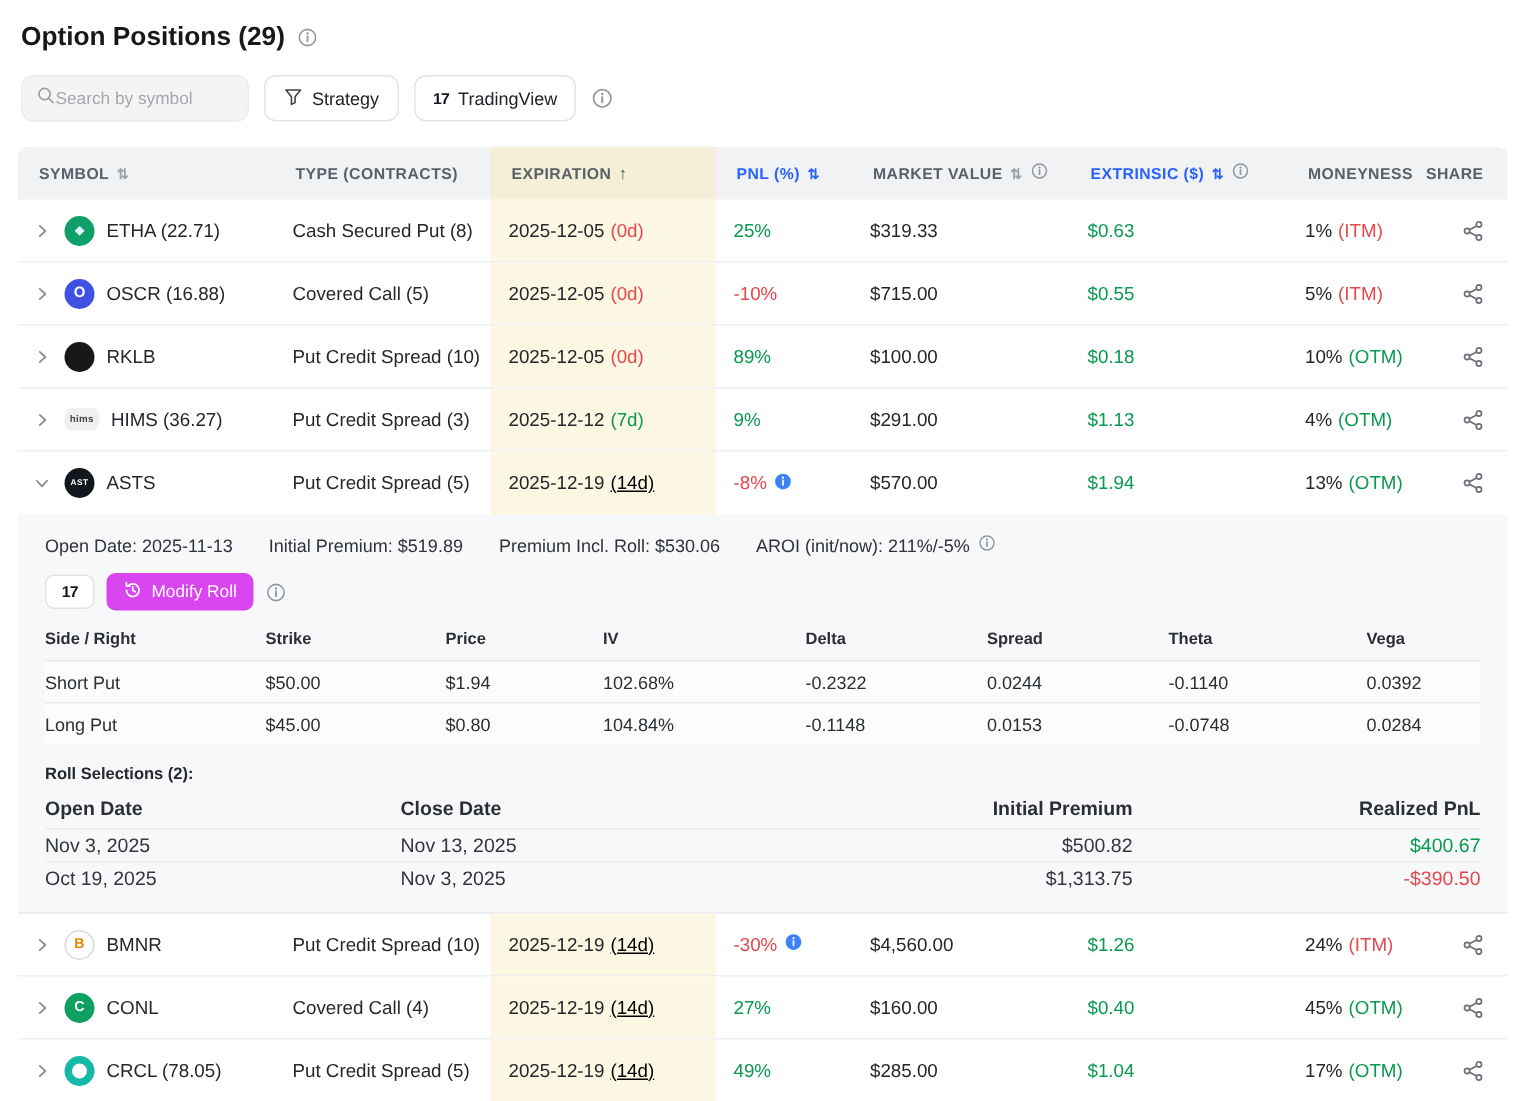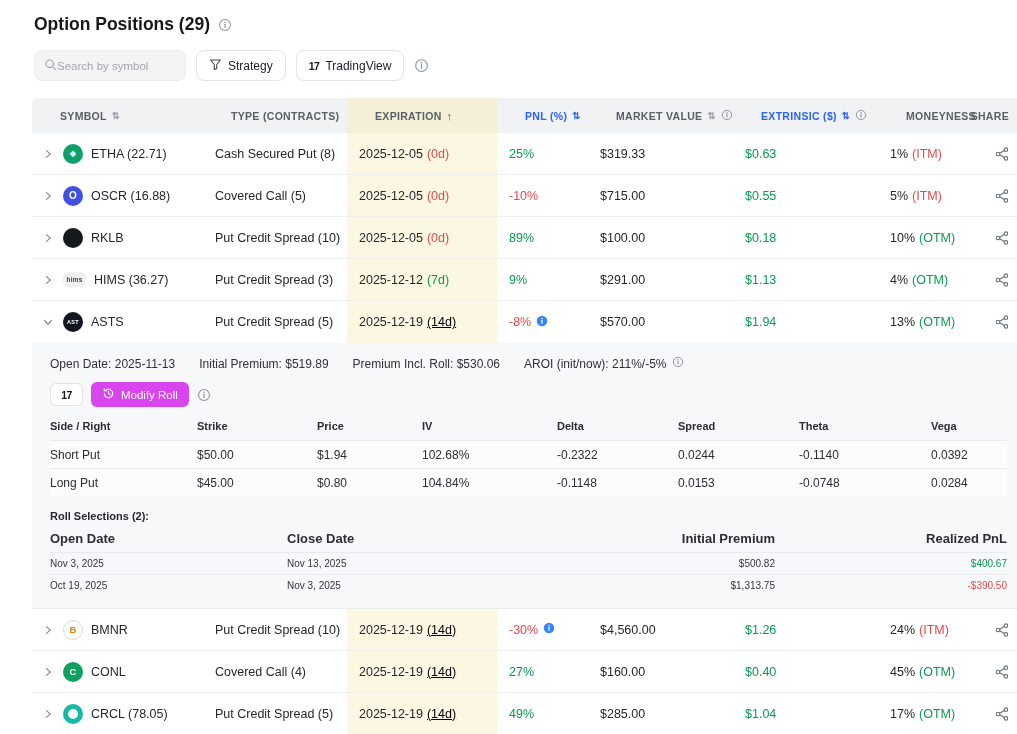--- a/index.html
+++ b/index.html
@@ -1,18 +1,18 @@
 <!DOCTYPE html>
 <html><head>
 <meta charset="utf-8">
 <style>
   * { box-sizing: border-box; margin: 0; padding: 0; }
   html,body { width:1017px; height:734px; overflow:hidden; background:#fff;
     font-family:"Liberation Sans", sans-serif; color:#202328; }
-  .page { padding:12px 12px 0;margin-left:20px; }
+  .page { padding:12px 12px 0; }
 
   
   .title-row { display:flex; align-items:center; gap:8px; margin:2px 0 0 2px; }
   .title { font-size:17.5px; font-weight:700; color:#16181b; }
 
   
   .toolbar { display:flex; align-items:center; gap:10px; margin:15px 0 17px 2px; }
   .search-box { width:152px; height:31px; background:#f4f4f5; border:1px solid #ececee;
     border-radius:8px; display:flex; align-items:center; gap:0; padding:0 9px; }
   .search-box input { border:0; outline:0; background:transparent; font-family:inherit;
@@ -22,21 +22,21 @@
     display:inline-flex; align-items:center; gap:6px; padding:0 12px; font-family:inherit;
     font-size:12px; color:#202328; cursor:pointer; }
   .tv-logo { font-weight:700; font-size:10.5px; color:#131722; letter-spacing:-0.5px; }
   .iconbtn { background:none; border:0; display:inline-flex; align-items:center; cursor:pointer; padding:0; }
 
   
   .table { width:993px; }
   .grid8 { display:grid; grid-template-columns:171px 144px 150px 91px 145px 145px 100px 47px; }
   .thead { background:#f1f2f4; height:35px; align-items:center; font-size:10.5px;
     font-weight:600; color:#596068; letter-spacing:.03em; border-radius:6px 6px 0 0; }
-  .hcell { padding-left:28px; display:flex; align-items:center; gap:5px; height:100%; }
+  .hcell { padding-left:14px; display:flex; align-items:center; gap:5px; height:100%; }
   .hcell.right { justify-content:flex-end; padding-right:16px; }
   .hcell.exp { background:#f5efd8; }
   .hcell.blue { color:#2962ff; }
   .sort { font-size:9.5px; color:#9aa0a8; }
   .hcell.blue .sort { color:#2962ff; }
   .sort-asc { font-size:11px; color:#4b5159; font-weight:400; }
 
   .trow { height:42px; align-items:center; border-bottom:1px solid #edeff1;
     font-size:12.5px; color:#25272c; cursor:pointer; }
   .cell { padding-left:12px; }
@@ -74,21 +74,21 @@
   .legs-grid { display:grid; grid-template-columns:147px 120px 105px 135px 121px 121px 132px 1fr; }
   .legs-head { font-size:11px; font-weight:700; color:#2b2e33; padding:13px 0 8px; }
   .legs-row { height:28px; align-items:center; font-size:12px; color:#2b2e33;
     border-top:1px solid #e7e9ec; background:#fbfcfc; }
   .legs-row:last-of-type { border-bottom:1px solid #e7e9ec; }
 
   .rolls { margin-top:14px; }
   .rolls-title { font-size:11px; font-weight:700; color:#25282c; margin-bottom:9px; }
   .rolls-grid { display:grid; grid-template-columns:237px 240px 248px 1fr; }
   .rolls-head { font-size:13px; font-weight:700; color:#2b2e33; padding-bottom:6px; }
-  .rolls-row { height:22px; align-items:center; font-size:10px; color:#33363b;
+  .rolls-row { height:22px; align-items:center; font-size:13px; color:#33363b;
     border-top:1px solid #e9ebee; }
   .r-right { text-align:right; }
 </style>
 </head>
 <body>
 
 <div class="page">
 
   <div class="title-row">
     <span class="title">Option Positions (29)</span>

